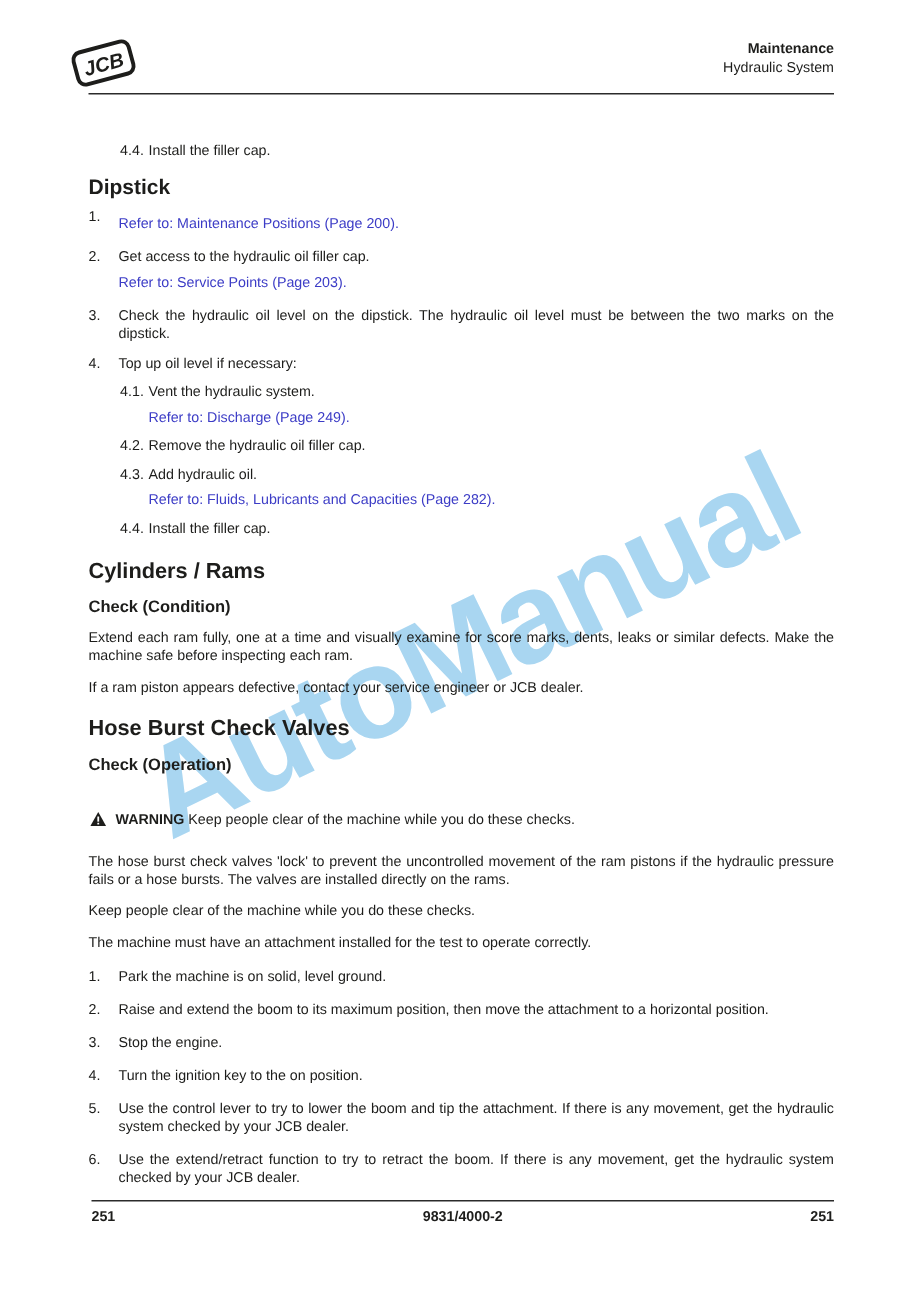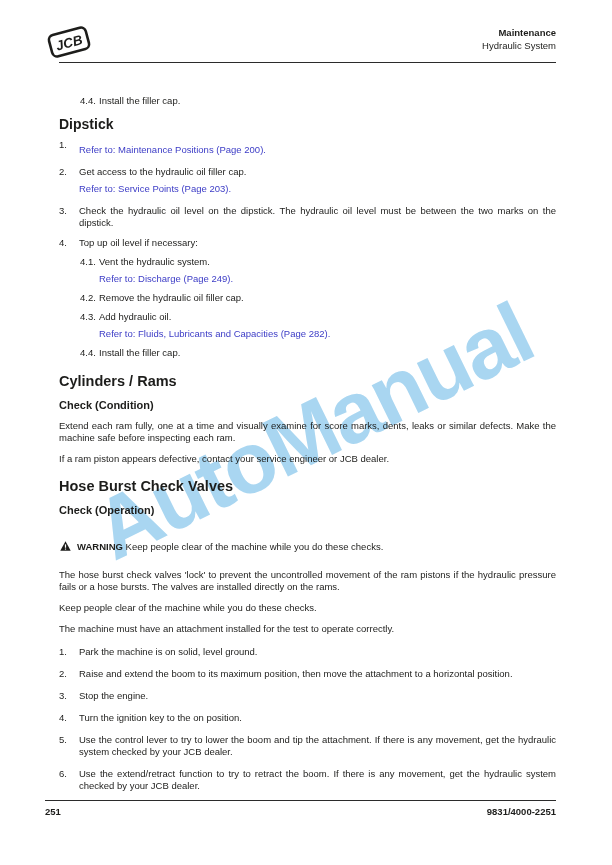--- a/index.html
+++ b/index.html
@@ -84,27 +84,27 @@
   }
   .warning-row {
     display: flex; align-items: flex-start;
     margin-top: 24px;
   }
   .warning-icon { flex: none; margin: 0 6px 0 1px; }
   .warning-label { font-weight: bold; }
   
   .footer {
     position: absolute; z-index: 1;
-    left: 45px; right: 56px; top: 800px;
+    left: 61px; right: 56px; top: 800px;
     border-top: 1px solid #2b2b2b;
     padding-top: 5px;
     display: flex;
     font-weight: bold;
   }
-  .footer .f-center { flex: 1; text-align: right; }
+  .footer .f-center { flex: 1; text-align: center; }
 </style>
 </head>
 <body>
 
 <div class="page">
 
   <div class="watermark">AutoManual</div>
 
   <div class="header">
     <div class="logo-wrap">

